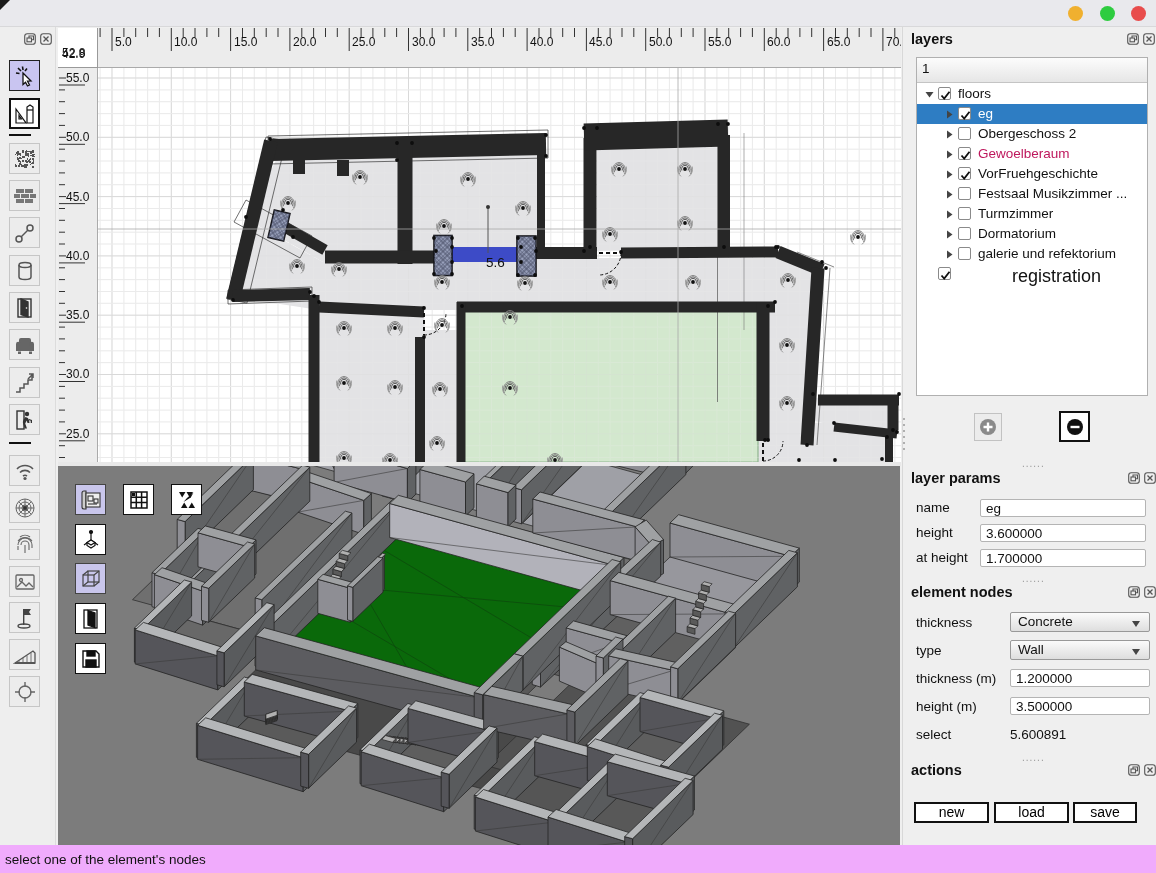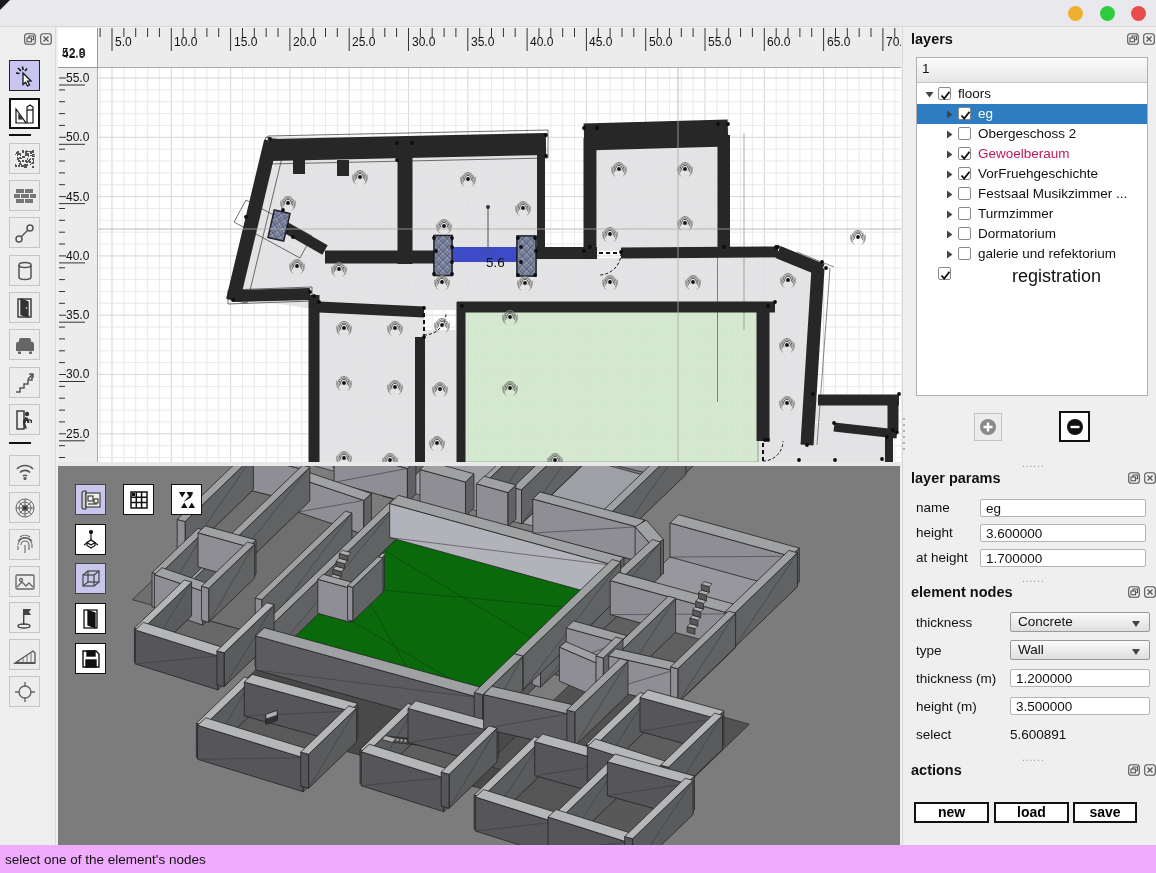--- a/index.html
+++ b/index.html
@@ -16,21 +16,21 @@
 #hrulerbg { position:absolute; left:98px; top:28px; width:803px; height:40px; background:#ececec; border-bottom:1px solid #aaa;}
 #vrulerbg { position:absolute; left:58px; top:68px; width:40px; height:394px; background:#ececec; border-right:1px solid #aaa;}
 .chk { position:absolute; width:13px; height:13px; background:#fff; border:1px solid #8a8a8a; border-radius:2px; }
 .vbtn { position:absolute; width:31px; height:31px; background:#fff; border:1.5px solid #111; display:flex; align-items:center; justify-content:center; }
 .vbtn.sel3 { background:#c9c6ec; border:1.5px solid #444; }
 .sect { position:absolute; font-size:14.5px; font-weight:bold; color:#111; }
 .flabel { position:absolute; font-size:13.5px; color:#111; }
 .finput { position:absolute; background:#fff; border:1px solid #b4b4b4; border-radius:2px; font-size:13.5px; color:#111; padding:1px 0 0 5px; }
 .combo { position:absolute; background:linear-gradient(#fbfbfb,#dedede); border:1px solid #999; border-radius:2px; font-size:13.5px; color:#111; padding:1px 0 14px 7px; }
 .combo:after { content:''; position:absolute; right:9px; top:8px; border:4.5px solid transparent; border-top:6px solid #444; }
-.abtn { position:absolute; background:#fff; border:2px solid #111; text-align:center; font-size:14px; height:21px; line-height:17px;font-weight:bold; }
+.abtn { position:absolute; background:#fff; border:2px solid #111; text-align:center; font-size:14px; height:21px; line-height:17px; }
 .dots { position:absolute; color:#999; font-size:10px; letter-spacing:1px; }
 </style></head>
 <body>
 <svg width="10" height="10" style="position:absolute;left:0;top:0;z-index:5" viewBox="0 0 10 10">
     <path d="M0 0 L10 0 L0 10 Z" fill="#1a1a1a"></path>
   </svg>
 <div id="titlebar">
 <div class="tl" style="left:1068px;background:#f0b02f"></div>
 <div class="tl" style="left:1100px;background:#2ecc40"></div>
 <div class="tl" style="left:1131px;background:#e84c4c"></div>

